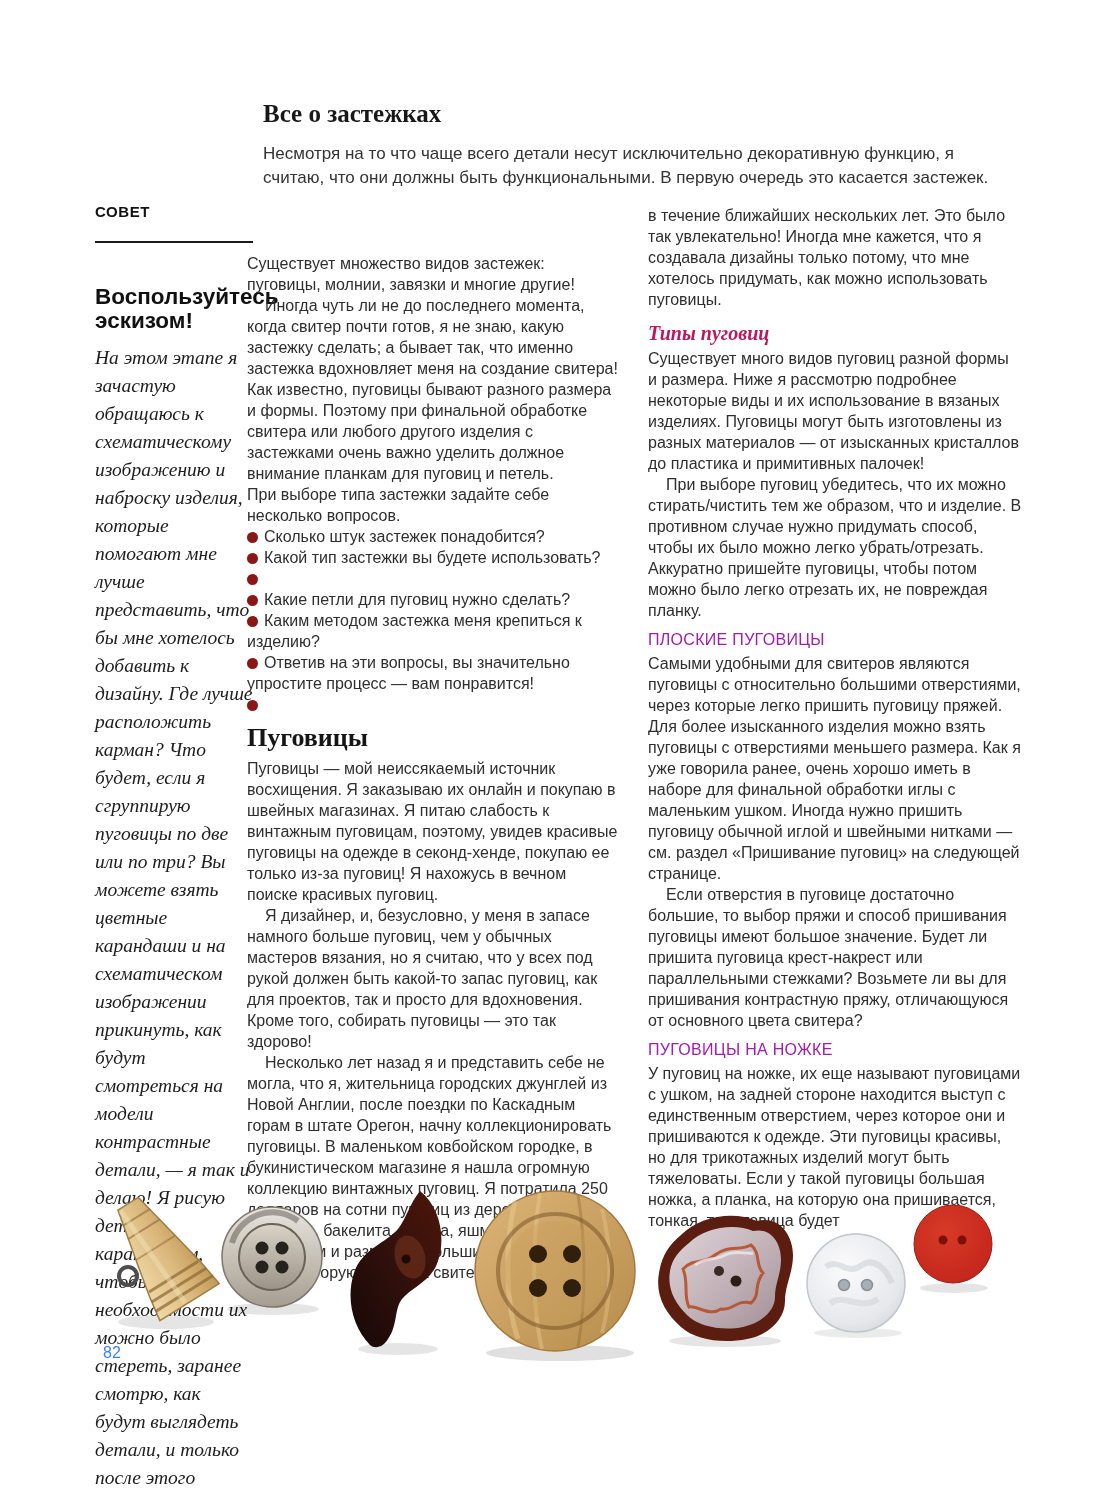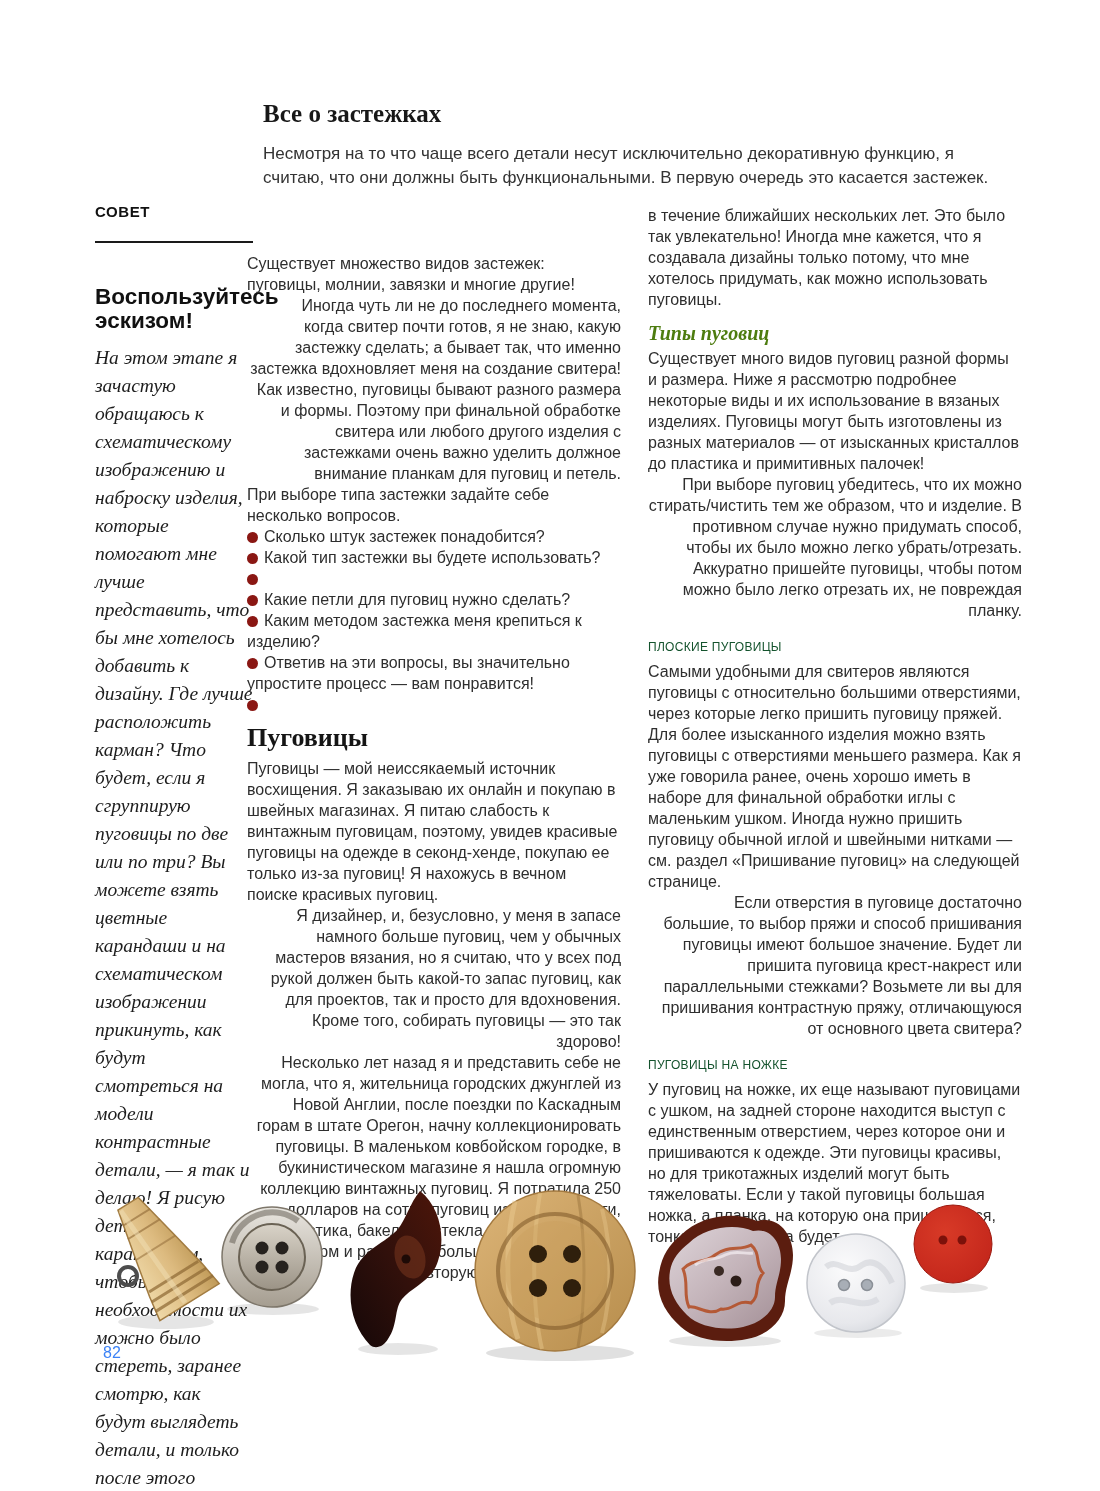--- a/index.html
+++ b/index.html
@@ -23,33 +23,33 @@
   .tip-heading { font-weight:bold; font-size:22.5px; line-height:1.08; color:#111;
     margin-top:42px; margin-bottom:10px; }
   .tip-body { font-family:"Liberation Serif", serif; font-style:italic;
     font-size:19.5px; line-height:28px; color:#1d1d1d; }
 
   
   .col { position:absolute; top:205px; width:374px; font-size:16px; line-height:21px; }
   .col-middle { left:247px;margin-top:48px; }
   .col-right { left:648px; }
   .col p { margin:0; }
-  .col p.indent { text-indent:18px;text-align:right; }
+  .col p.indent { text-indent:18px; }
 
   .bullet-list { list-style:none; margin:0; padding:0; }
   .bullet-list li { margin:0; }
   .dot { display:inline-block; width:11px; height:11px; border-radius:50%;
     background:#8a1713; margin-right:6px; vertical-align:-1px; }
 
   .section-heading { font-family:"Liberation Serif", serif; font-weight:bold;
     font-size:26px; color:#151515; margin:12px 0 10px 0; }
   .subheading-italic { font-family:"Liberation Serif", serif; font-weight:bold;
-    font-style:italic; font-size:20px; color:#4d7c0f; margin:13px 0 4px 0; }
-  .subheading-caps { font-weight:normal; font-size:12px; letter-spacing:.3px;
-    color:#14532d; margin:16px 0 3px 0; }
+    font-style:italic; font-size:20px; color:#be185d; margin:13px 0 4px 0; }
+  .subheading-caps { font-weight:normal; font-size:16px; letter-spacing:.3px;
+    color:#a21caf; margin:8px 0 3px 0; }
 
   
   .buttons-row { position:absolute; left:0; top:1183px; width:1100px; height:190px; }
   .buttons-row svg { position:absolute; }
   .b-toggle  { left:100px; top:5px; }
   .b-silver  { left:216px; top:20px; }
   .b-leaf    { left:340px; top:2px; }
   .b-wood    { left:470px; top:4px; }
   .b-abalone { left:643px; top:24px; }
   .b-pearl   { left:804px; top:48px; }

